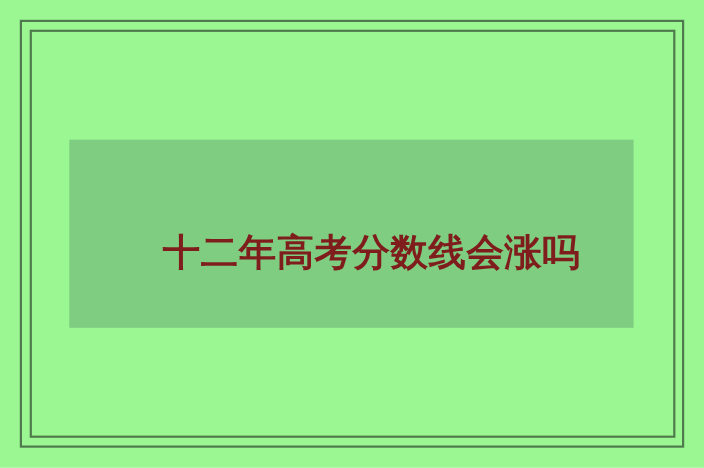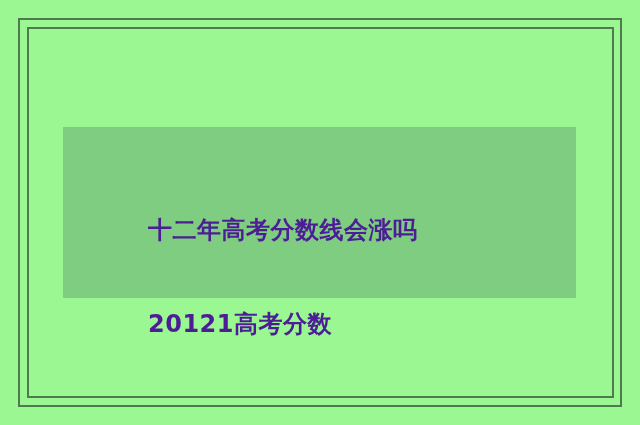--- a/index.html
+++ b/index.html
@@ -54,23 +54,23 @@
     box-sizing: border-box;
   }
 
   #headline {
     position: absolute;
     left: 85px;
     top: 33px;
     width: 420px;
     margin: 0;
     padding: 0;
-    color: #4c1d95;
+    color: #7f1d1d;
     font-family: "DejaVu Sans", "Liberation Sans", sans-serif;
-    font-size: 24px;
+    font-size: 34px;
     font-weight: bold;
     line-height: 47px;
     letter-spacing: 0.5px;
     white-space: pre-line;
     text-align: left;
   }
 
   .headline-line {
     display: block;
   }
@@ -80,17 +80,16 @@
 
 <div id="canvas">
 
   <div id="outer-frame"></div>
 
   <div id="inner-frame"></div>
 
   <div id="text-panel">
     <div id="headline">
       <span class="headline-line">十二年高考分数线会涨吗</span>
-      <span class="headline-line">20121高考分数</span>
     </div>
   </div>
 
 </div>
 
 </body></html>

